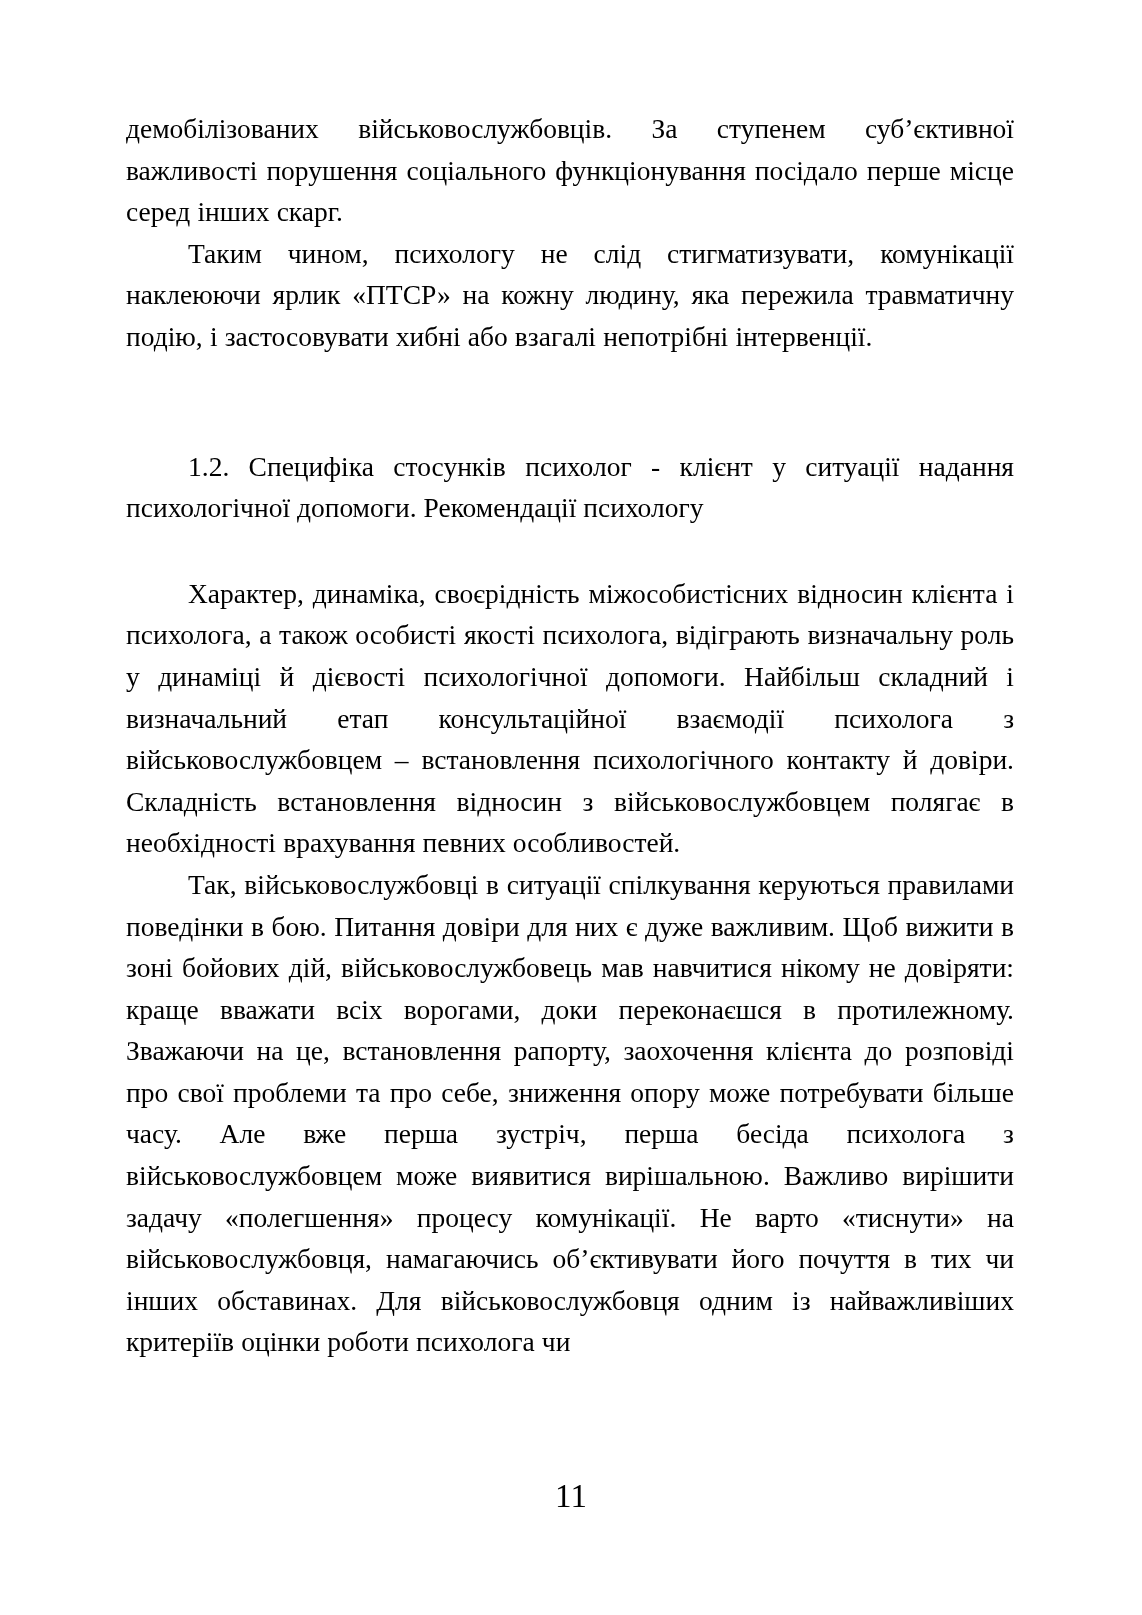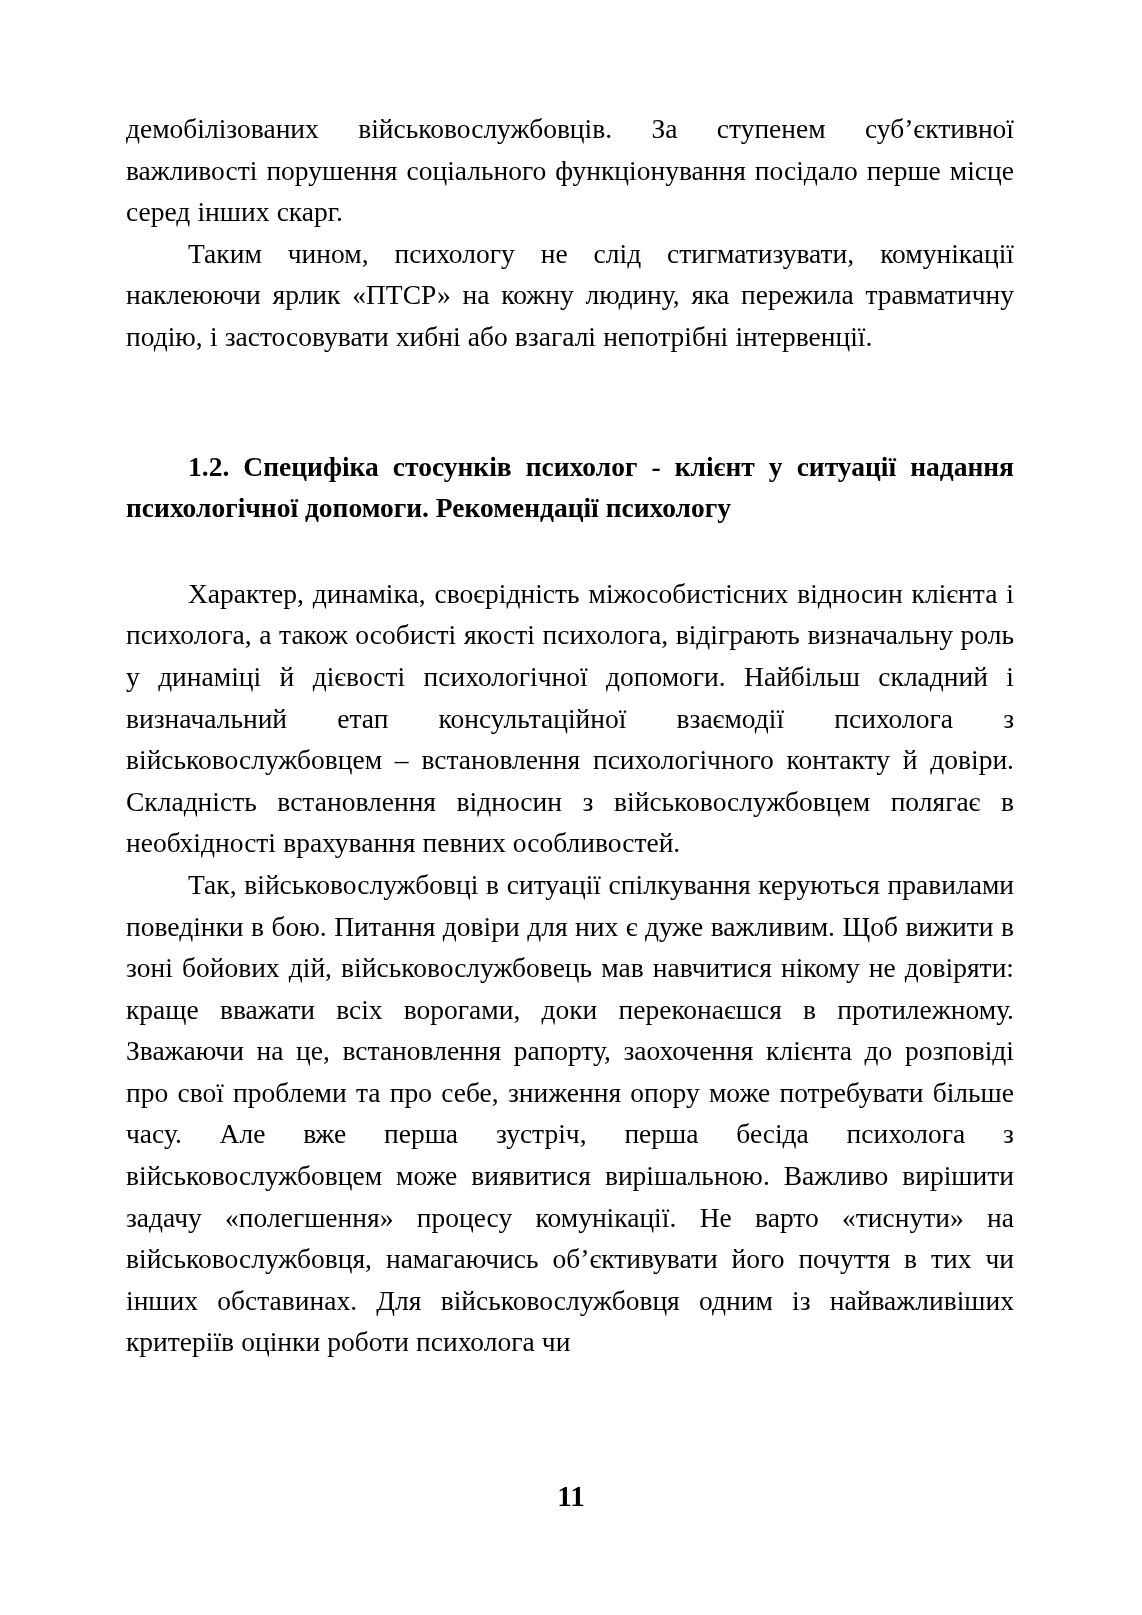--- a/index.html
+++ b/index.html
@@ -36,40 +36,39 @@
     hyphens: none;
     word-spacing: 0.01em;
   }
   .para.no-indent {
     text-indent: 0;
   }
   .heading {
     margin: 0;
     font-size: 27.5px;
     line-height: 41.6px;
-    font-weight: bold;
+    font-weight: normal;
     text-align: justify;
     text-justify: inter-word;
     text-indent: 62px;
   }
   .gap-before-heading {
     height: 88px;
   }
   .gap-after-heading {
     height: 44px;
   }
   .pagenum {
     position: absolute;
     left: 0;
     right: 0;
     top: 1480px;
     text-align: center;
-    font-size: 29px;
+    font-size: 33px;
     line-height: 32px;
-    font-weight: bold;
   }
 </style>
 </head>
 <body>
 
 <div class="page">
 
   <div class="content">
 
     <p class="para no-indent">демобілізованих військовослужбовців. За ступенем суб’єктивної важливості порушення соціального функціонування посідало перше місце серед інших скарг.</p>

